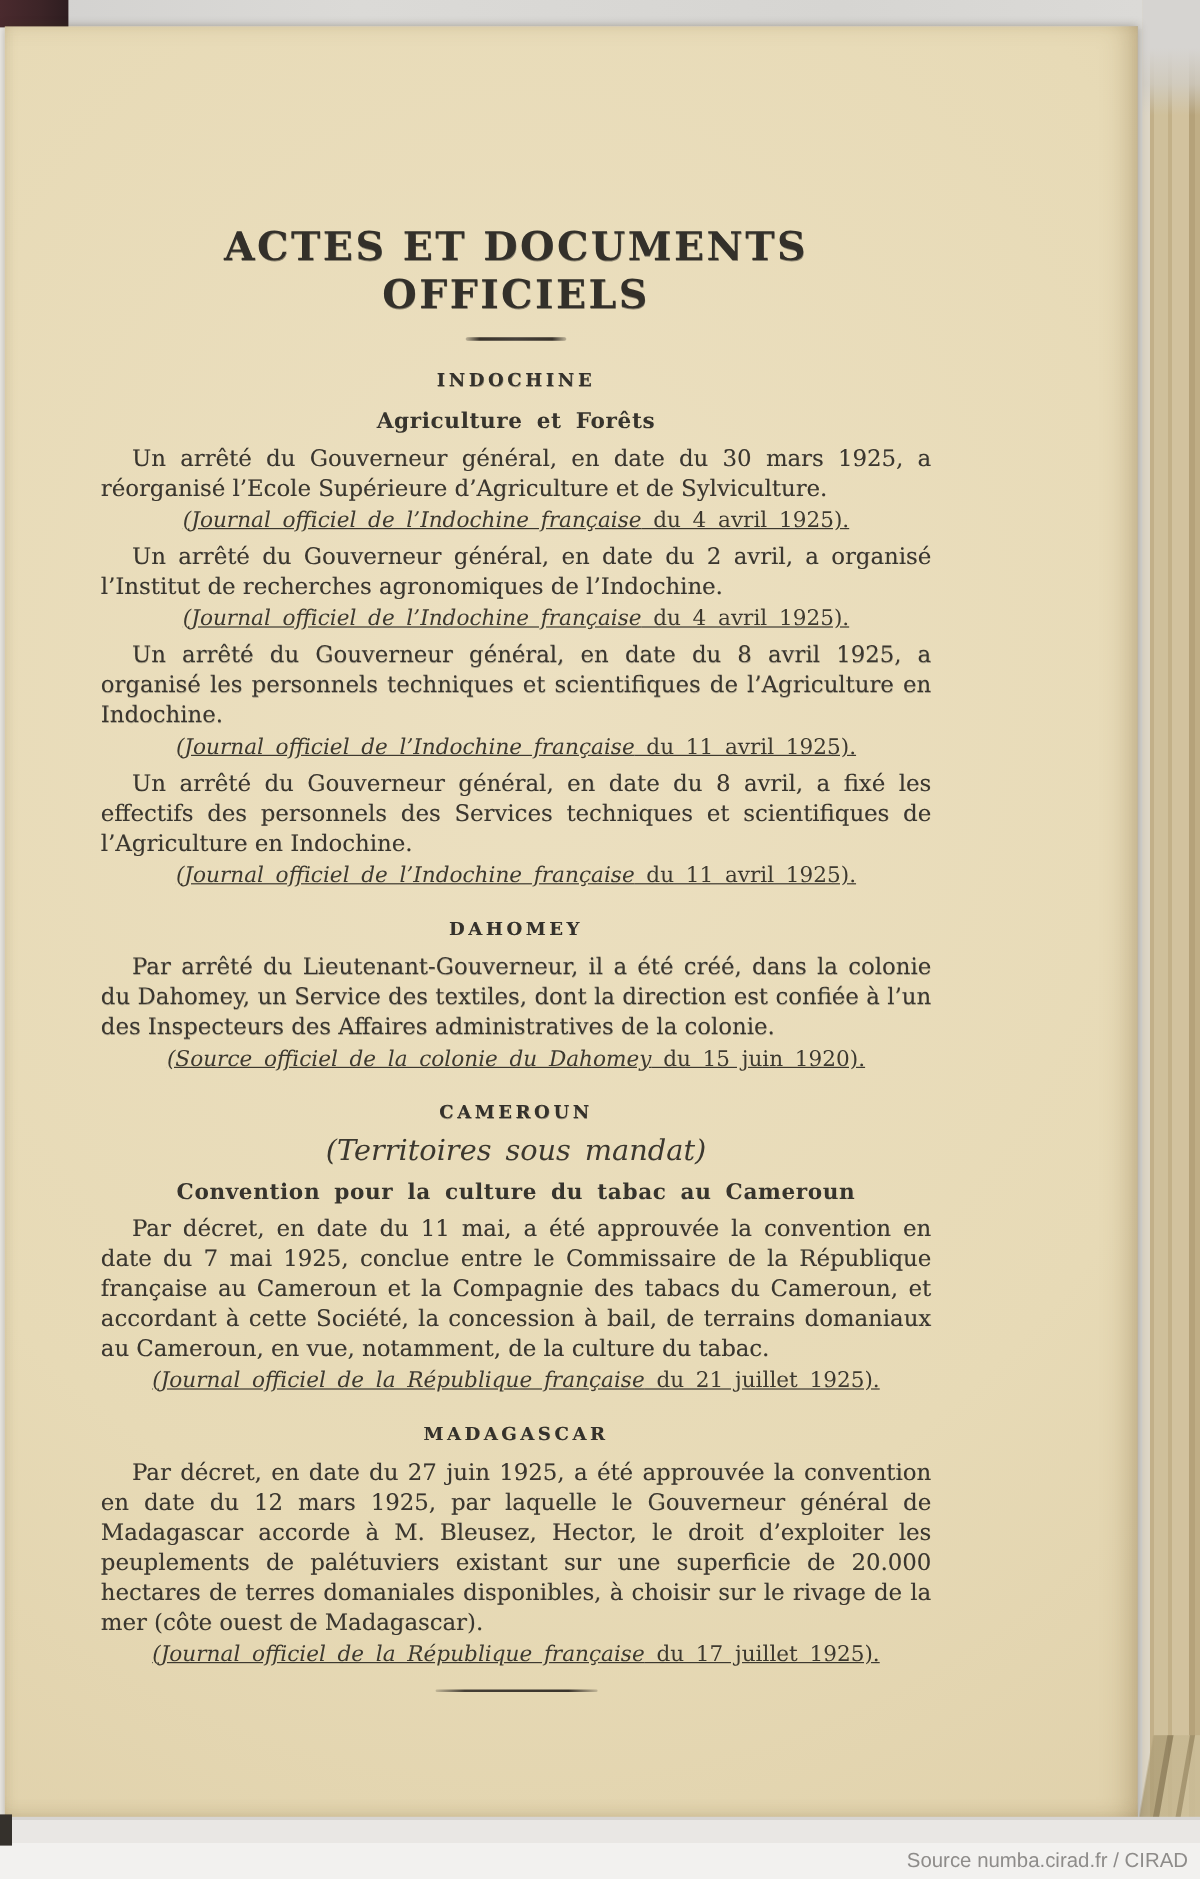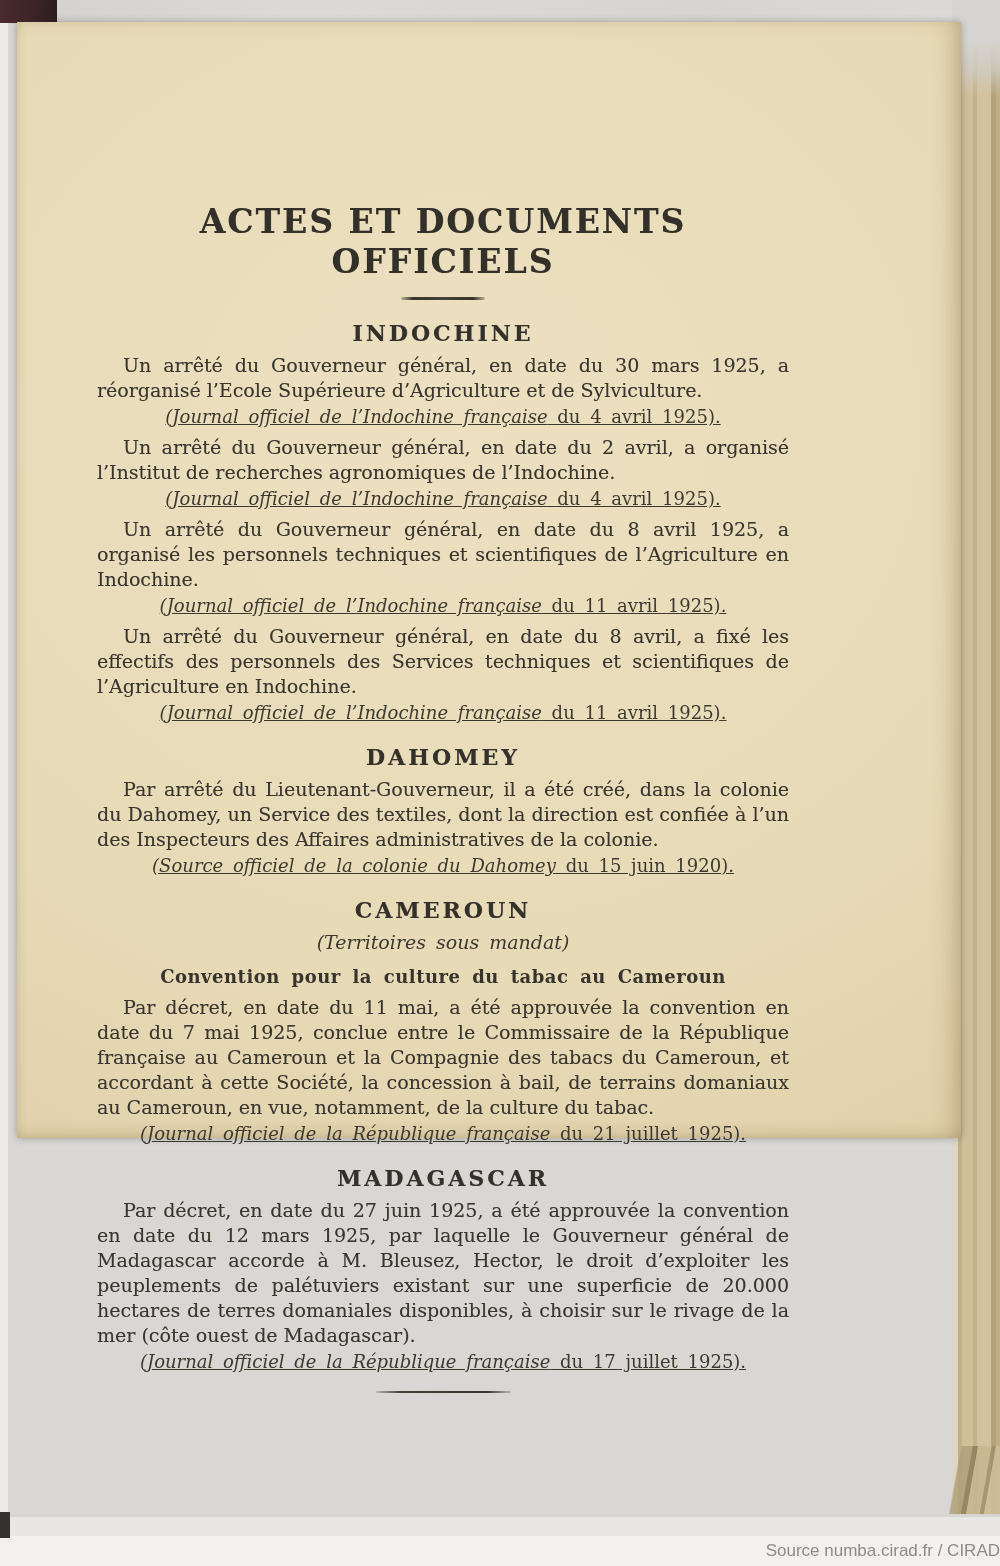--- a/index.html
+++ b/index.html
@@ -17,49 +17,49 @@
   .right-edge{position:absolute;left:952px;top:0;width:48px;height:1540px;
     background:linear-gradient(90deg,#ddd6c6 0 6px,#c2b089 6px 10px,#cfc09b 10px 21px,#c3b189 21px 25px,#d2c29e 25px 39px,#b5a27a 39px 44px,#c0ae86 44px 48px);}
   .right-edge-top{position:absolute;left:952px;top:0;width:48px;height:96px;
     background:linear-gradient(180deg,#d6d4d1 0 40px,rgba(209,206,200,.75) 70px,rgba(209,206,200,0));}
   .right-edge-bottom{position:absolute;left:928px;top:1446px;width:72px;height:76px;
     background:linear-gradient(100deg,rgba(0,0,0,0) 38%,#b0a079 40% 52%,#8d7d5a 53% 58%,#c6b791 59% 74%,#9f8f6a 75% 79%,#cdbf9a 80%);opacity:.85;}
   .scan-bottom{position:absolute;left:0;top:1514px;width:1000px;height:52px;
     background:linear-gradient(180deg,#d7d5d2 0 3px,#e9e7e4 3px 22px,#f2f1ef 22px 52px);}
   .corner-bl{position:absolute;left:0;top:1512px;width:10px;height:26px;background:#35312c;}
   .source-bar{position:absolute;left:0;top:1536px;width:1000px;height:30px;
-    display:flex;align-items:center;justify-content:flex-end;box-sizing:border-box;
+    display:flex;align-items:center;justify-content:flex-end;box-sizing:border-box;padding-right:10px;
     font-family:"Liberation Sans","DejaVu Sans",sans-serif;font-size:17px;color:#8e8c8a;background:transparent;}
   
   .paper{
-    position:absolute;left:17px;top:22px;width:944px;height:1116px;box-sizing:border-box;
-    padding:16px 172px 0 80px;
+    position:absolute;left:4px;top:22px;width:944px;height:1494px;box-sizing:border-box;
+    padding:0 172px 0 80px;
     background:radial-gradient(ellipse 120% 90% at 46% 36%,#ece0c1 0%,#e7dab6 55%,#e0d1ab 85%,#dbcba3 100%);
     box-shadow:0 0 7px rgba(60,50,30,.35),
       inset -16px 0 26px -12px rgba(110,85,40,.38),
       inset 5px 0 12px -7px rgba(120,100,60,.28),
       inset 0 -10px 18px -12px rgba(110,85,40,.25);
     color:#3a362f;
   }
   .doc-title{
     margin:164px 0 0;text-align:center;font-size:33px;line-height:40px;font-weight:bold;
     letter-spacing:2px;color:#33302a;text-shadow:.3px .3px 0 rgba(51,48,42,.5);
   }
   .title-rule{width:84px;height:3px;margin:15px auto 0;border-radius:2px;
     background:linear-gradient(90deg,rgba(58,52,44,.25),#3a342c 14%,#46403a 50%,#3a342c 86%,rgba(58,52,44,.25));}
   h2.country{
-    margin:20px 0 0;text-align:center;font-size:22px;line-height:26px;font-weight:bold;
+    margin:20px 0 0;text-align:center;font-size:15px;line-height:26px;font-weight:bold;
     letter-spacing:3px;color:#34312b;text-shadow:.3px .3px 0 rgba(52,49,43,.45);
   }
   h3.topic{
     margin:11px 0 0;text-align:center;font-size:18px;line-height:22px;font-weight:bold;
     letter-spacing:.5px;word-spacing:5px;color:#37342d;
   }
   p.mandate{
-    margin:7px 0 0;text-align:center;font-style:italic;font-size:19px;line-height:25px;
+    margin:7px 0 0;text-align:center;font-style:italic;font-size:24px;line-height:25px;
     word-spacing:4px;color:#3c382f;
   }
   p.body{
     margin:7px 0 0;font-size:19px;line-height:25px;text-align:justify;text-indent:26px;
     color:#3a362f;text-shadow:.25px .25px 0 rgba(58,54,47,.35);
   }
   p.cit{
     margin:2px 0 0;font-size:18px;line-height:23px;text-align:center;word-spacing:4px;
     color:#3d392f;
     text-decoration:underline;
@@ -78,20 +78,21 @@
   <div class="right-edge"></div>
   <div class="right-edge-top"></div>
   <div class="right-edge-bottom"></div>
 
   <main class="paper">
     <h1 class="doc-title">ACTES ET DOCUMENTS OFFICIELS</h1>
     <div class="title-rule"></div>
 
     <section>
       <h2 class="country">INDOCHINE</h2>
+      <h3 class="topic">Agriculture et Forêts</h3>
 
       <p class="body">Un arrêté du Gouverneur général, en date du 30 mars 1925, a réorganisé l’Ecole Supérieure d’Agriculture et de Sylviculture.</p>
       <p class="cit"><span class="it">(Journal officiel de l’Indochine française</span><span> du 4 avril 1925).</span></p>
 
       <p class="body">Un arrêté du Gouverneur général, en date du 2 avril, a organisé l’Institut de recherches agronomiques de l’Indochine.</p>
       <p class="cit"><span class="it">(Journal officiel de l’Indochine française</span><span> du 4 avril 1925).</span></p>
 
       <p class="body">Un arrêté du Gouverneur général, en date du 8 avril 1925, a organisé les personnels techniques et scientifiques de l’Agriculture en Indochine.</p>
       <p class="cit"><span class="it">(Journal officiel de l’Indochine française</span><span> du 11 avril 1925).</span></p>
 

